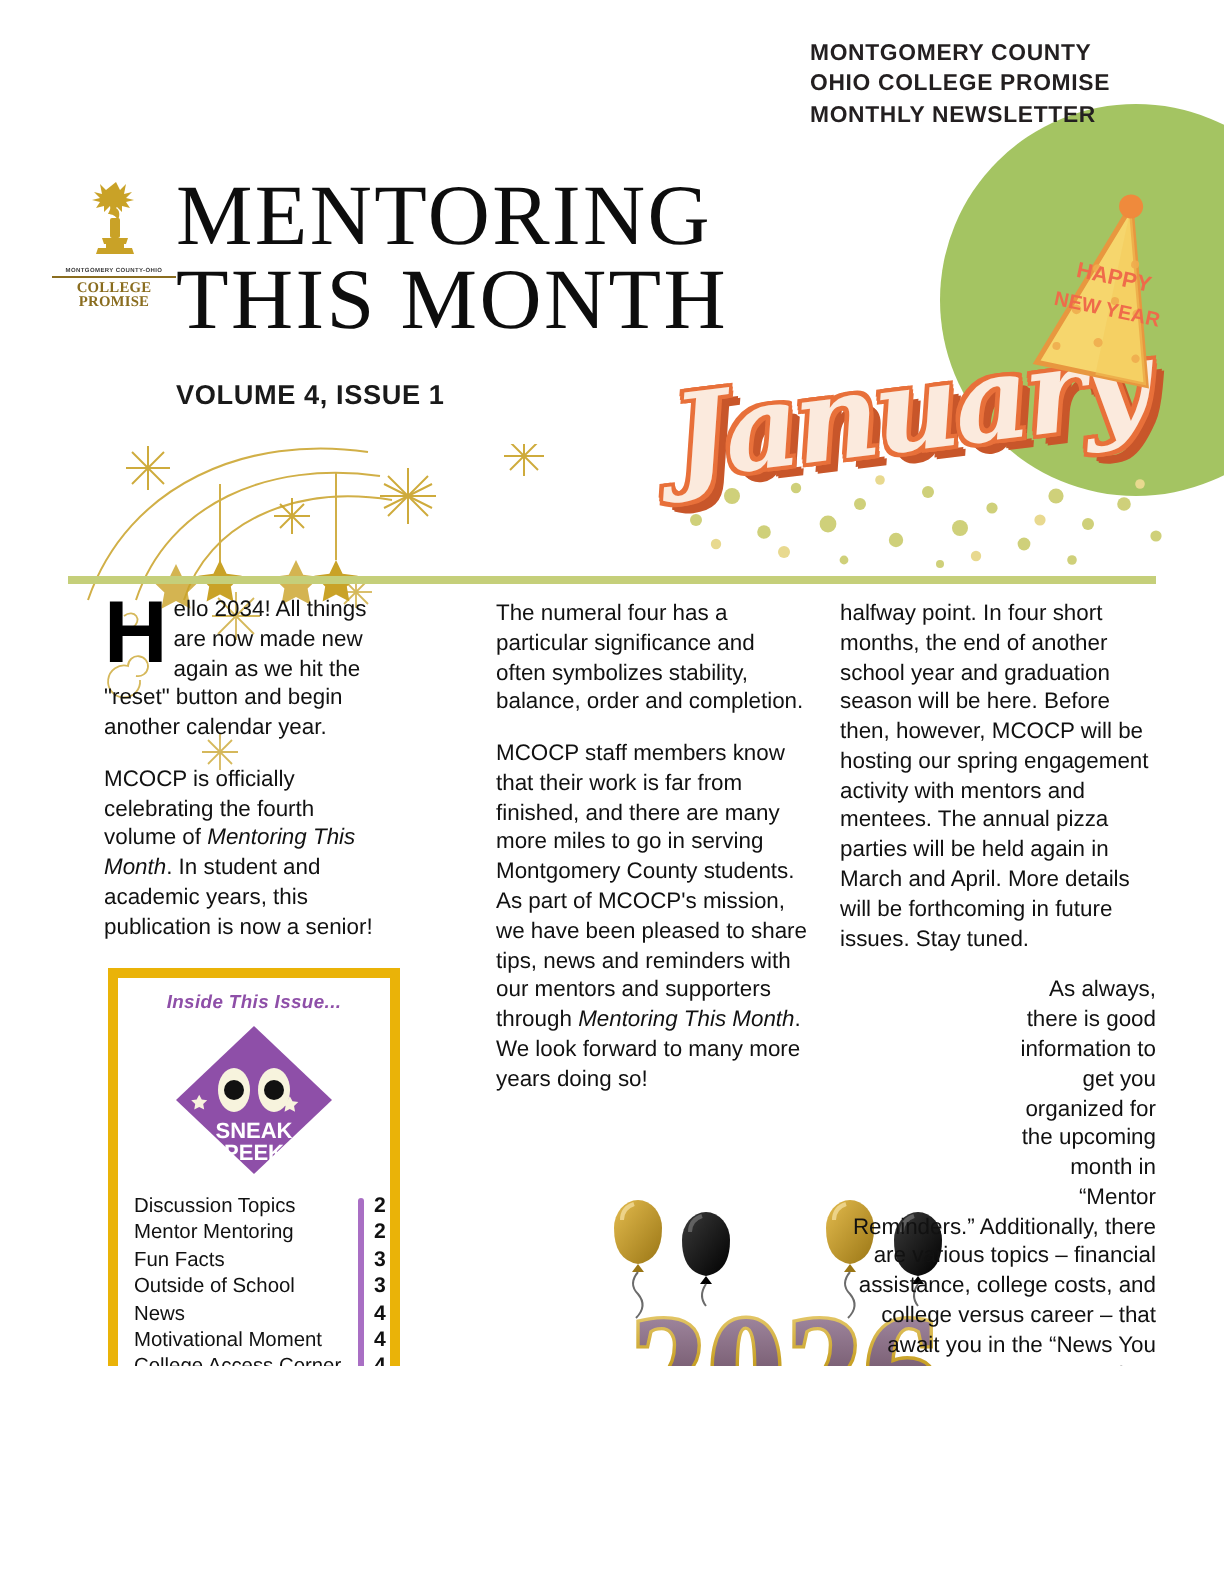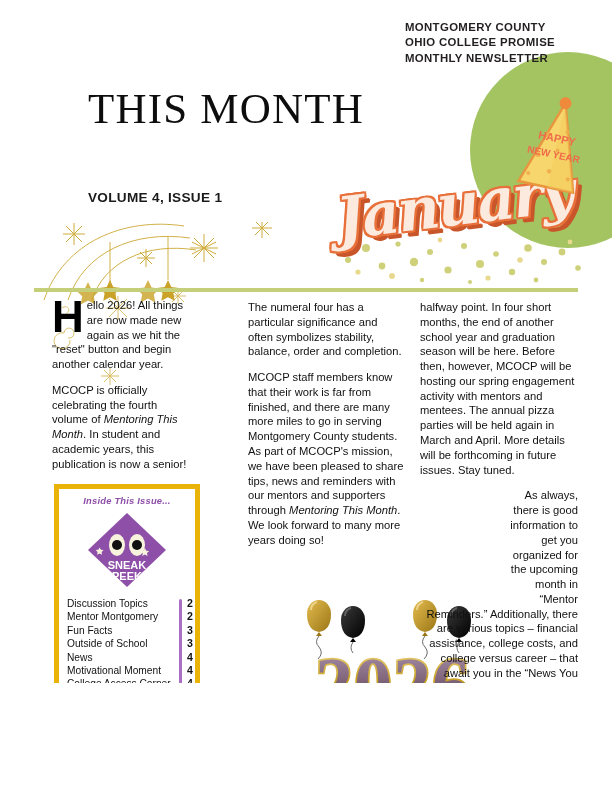--- a/index.html
+++ b/index.html
@@ -140,22 +140,38 @@
 <div class="page">
 
   <div class="green-circle"></div>
 
   <div class="kicker">
     <div>MONTGOMERY COUNTY</div>
     <div>OHIO COLLEGE PROMISE</div>
     <div>MONTHLY NEWSLETTER</div>
   </div>
 
+  <div class="logo">
+    <svg width="40" height="44" viewBox="0 0 40 44">
+      <g fill="#c9a227">
+        <path d="M21 3 l2 4 3-3 -1 5 4-1 -3 3 4 1 -4 1 2 3 -4-1 0 3 -3-3 -2 4 -1-4 -3 3 0-3 -4 1 2-3 -4-1 4-1 -3-3 4 1 -1-5 3 3z"></path>
+        <path d="M18 13c1 2 0 4-1 6 2 0 4 1 5 3 1-2 1-5-1-6 1-1 2-2 2-4-1 1-3 1-5 1z"></path>
+        <rect x="18" y="21" width="5" height="10" rx="1"></rect>
+        <path d="M14 31h13l-1 3H15z"></path>
+        <rect x="16" y="34" width="9" height="2"></rect>
+        <path d="M12 36h17l1 3H11z"></path>
+      </g>
+    </svg>
+    <div class="l1">MONTGOMERY COUNTY-OHIO</div>
+    <div class="rule"></div>
+    <div class="l2">COLLEGE PROMISE</div>
+  </div>
 
   <div class="masthead">
+    <span>MENTORING</span>
     <span>THIS MONTH</span>
   </div>
 
   <div class="issue">
     <span>VOLUME 4, ISSUE 1</span>
   </div>
 
   <div class="january">January</div>
 
   <svg class="party-hat" width="86" height="104" viewBox="0 0 86 104">
@@ -281,21 +297,21 @@
         <line x1="-9" y1="0" x2="9" y2="0"></line>
           <line x1="0" y1="-9" x2="0" y2="9"></line>
         <line x1="-6" y1="-6" x2="6" y2="6"></line>
           <line x1="-6" y1="6" x2="6" y2="-6"></line>
       </g>
     </g>
   </svg>
 
   <div class="col" id="col1">
     <p>
-      <span class="dropcap">H</span><span>ello 2026! All things are now made new again as we hit the "reset" button and begin another calendar year.</span>
+      <span class="dropcap">H</span><span>ello 2034! All things are now made new again as we hit the "reset" button and begin another calendar year.</span>
     </p>
     <p>
       <span>MCOCP is officially celebrating the fourth volume of </span><em>Mentoring This Month</em><span>. In student and academic years, this publication is now a senior!</span>
     </p>
   </div>
 
   <div class="col" id="col2">
     <p>The numeral four has a particular significance and often symbolizes stability, balance, order and completion.</p>
     <p>
       <span>MCOCP staff members know that their work is far from finished, and there are many more miles to go in serving Montgomery County students. As part of MCOCP's mission, we have been pleased to share tips, news and reminders with our mentors and supporters through </span><em>Mentoring This Month</em><span>. We look forward to many more years doing so!</span>
@@ -375,21 +391,21 @@
           <path d="M70 42 l1.6 3 3.4.4 -2.5 2.4 .6 3.4 -3.1-1.6 -3.1 1.6 .6-3.4 -2.5-2.4 3.4-.4z" transform="scale(.85) translate(4,4)"></path>
         </g>
         <text x="45" y="60" text-anchor="middle" font-family="Liberation Sans, sans-serif" font-size="11" font-weight="bold" fill="#ffffff">SNEAK</text>
         <text x="45" y="71" text-anchor="middle" font-family="Liberation Sans, sans-serif" font-size="11" font-weight="bold" fill="#ffffff">PEEK</text>
       </svg>
     </div>
 
     <div class="toc-list">
       <div class="toc-rows">
         <div>Discussion Topics</div>
-        <div>Mentor Montgomery</div>
+        <div>Mentor Mentoring</div>
         <div>Fun Facts</div>
         <div>Outside of School</div>
         <div>News</div>
         <div>Motivational Moment</div>
         <div>College Access Corner</div>
         <div>MCOCP Milestones</div>
         <div>MCOCP Thank You</div>
       </div>
 
       <div class="toc-bar"></div>

